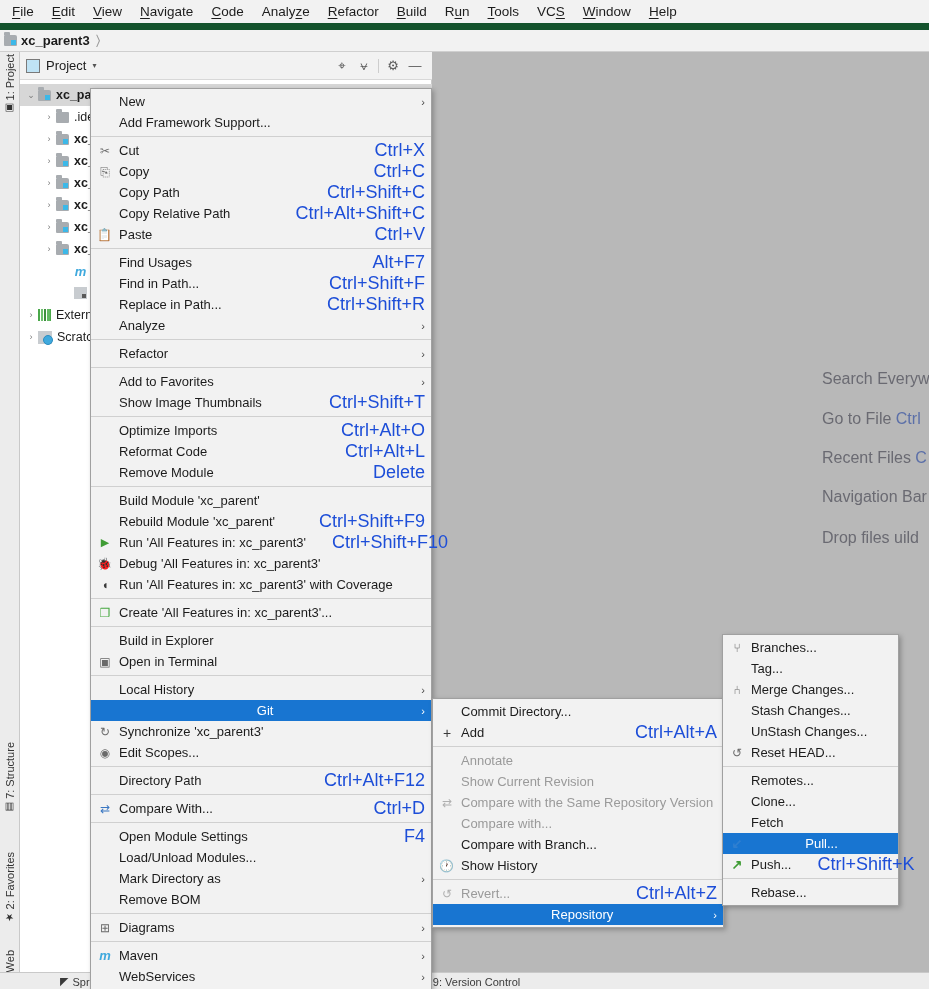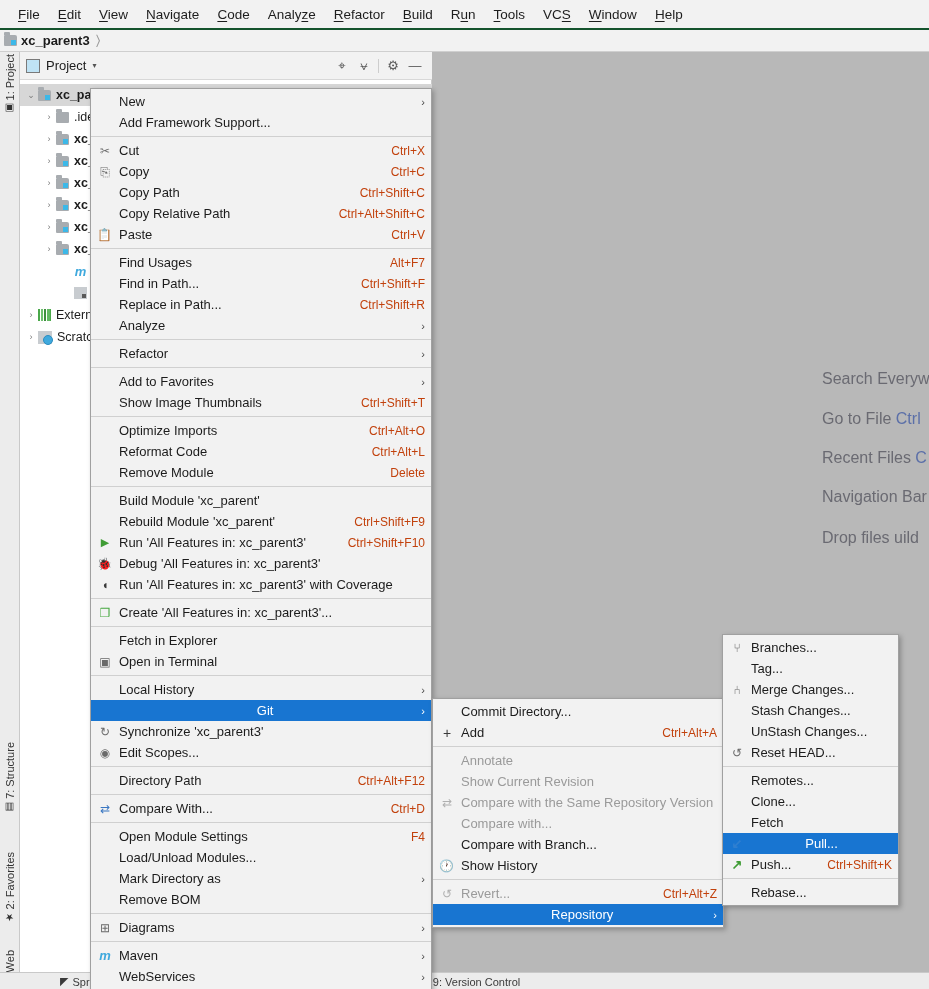--- a/index.html
+++ b/index.html
@@ -9,22 +9,22 @@
     font-family:"Liberation Sans", sans-serif;
     font-size:13px;
     color:#1c1c1c;
     overflow:hidden;
     position:relative;
     -webkit-font-smoothing:antialiased;
   }
   
   #menubar{
     position:absolute;left:0;top:0;width:929px;height:30px;
-    background:#f2f2f2;border-bottom:2px solid #14532d;
-    display:flex;align-items:center;padding-left:16px;box-sizing:border-box;
+    background:#f2f2f2;border-bottom:7px solid #14532d;
+    display:flex;align-items:center;padding-left:10px;box-sizing:border-box;
   }
   .mb-item{padding:4px 9px;font-size:13.5px;color:#1d1d1d;white-space:nowrap;cursor:default;}
   .mb-item:first-child{padding-left:2px;}
   .u{text-decoration:underline;text-underline-offset:2px;}
   
   #breadcrumb{
     position:absolute;left:0;top:30px;width:929px;height:22px;
     background:#f2f2f2;border-bottom:1px solid #cfcfcf;
     display:flex;align-items:center;padding-left:4px;box-sizing:border-box;
   }
@@ -98,21 +98,21 @@
   }
   .mi{
     height:21px;display:flex;align-items:center;
     padding:0 6px 0 4px;white-space:nowrap;font-size:13px;color:#1c1c1c;
     box-sizing:border-box;
   }
   .mi.sel{background:#1875d1;color:#ffffff;text-align:center;}
   .mi.disabled{color:#9a9a9a;}
   .mi .ico{width:20px;min-width:20px;display:flex;align-items:center;justify-content:center;font-size:12px;}
   .mi .lbl{flex:1;padding-left:4px;}
-  .mi .sc{color:#c2410c;padding-left:26px;font-size:12px;}
+  .mi .sc{color:#1d4ed8;padding-left:26px;font-size:18px;}
   .mi .arw{padding-left:10px;font-size:11px;color:#4a4a4a;}
   .mi.sel .arw{color:#ffffff;}
   .msep{height:1px;background:#d0d0d0;margin:3px 0;}
   
   .g-scissors,.g-copy,.g-paste,.g-term,.g-sync,.g-scope,.g-cmp,.g-diag,.g-maven,.g-gh,
   .g-run,.g-debug,.g-cov,.g-create,.g-clock,.g-revert,.g-plus,.g-branch,.g-merge,.g-reset,
   .g-pull,.g-push{display:inline-block;line-height:1;}
   .g-run{color:#3f9c35;font-size:11px;}
   .g-debug{color:#3f9c35;font-size:12px;}
   .g-cov{color:#3a3a3a;font-size:12px;}
@@ -384,21 +384,21 @@
     <div class="msep"></div>
     <div class="mi">
       <span class="ico">
         <span class="g-create">❐</span>
       </span>
       <span class="lbl">Create 'All Features in: xc_parent3'...</span>
     </div>
     <div class="msep"></div>
     <div class="mi">
       <span class="ico"></span>
-      <span class="lbl">Fetch in Explorer</span>
+      <span class="lbl">Build in Explorer</span>
     </div>
     <div class="mi">
       <span class="ico">
         <span class="g-gray">▣</span>
       </span>
       <span class="lbl">Open in Terminal</span>
     </div>
     <div class="msep"></div>
     <div class="mi">
       <span class="ico"></span>

